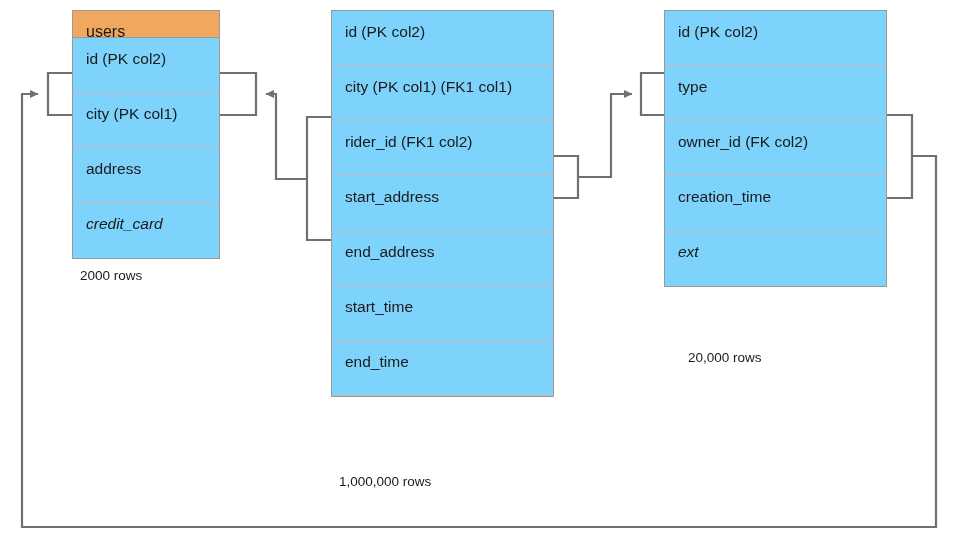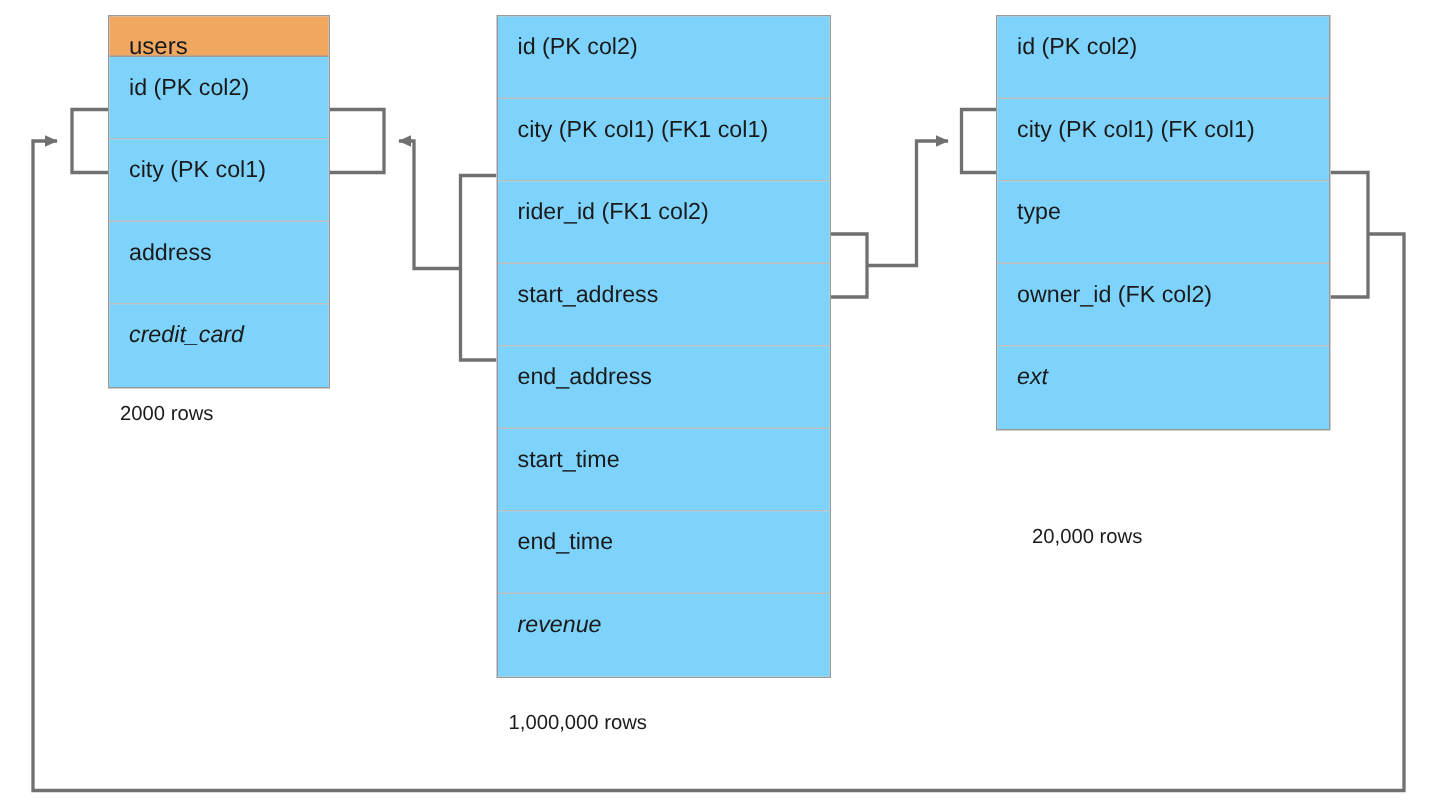--- a/index.html
+++ b/index.html
@@ -111,26 +111,25 @@
   <div class="row-count" id="rc-users" style="left: 80px; top: 268px;">2000 rows</div>
 
   <div class="table-box" id="tbl-rides" style="left: 331px; top: 10px; width: 223px;">
     <div class="tbl-row">id (PK col2)</div>
     <div class="tbl-row">city (PK col1) (FK1 col1)</div>
     <div class="tbl-row">rider_id (FK1 col2)</div>
     <div class="tbl-row">start_address</div>
     <div class="tbl-row">end_address</div>
     <div class="tbl-row">start_time</div>
     <div class="tbl-row">end_time</div>
-    <div class="tbl-row last">revenue</div>
   </div>
   <div class="row-count" id="rc-rides" style="left: 339px; top: 474px;">1,000,000 rows</div>
 
   <div class="table-box" id="tbl-vehicles" style="left: 664px; top: 10px; width: 223px;">
     <div class="tbl-row">id (PK col2)</div>
-    <div class="tbl-row">city (PK col1) (FK col1)</div>
     <div class="tbl-row">type</div>
     <div class="tbl-row">owner_id (FK col2)</div>
+    <div class="tbl-row">creation_time</div>
     <div class="tbl-row last">ext</div>
   </div>
   <div class="row-count" id="rc-vehicles" style="left: 672px; top: 350.4px; margin-left: 16px;">20,000 rows</div>
 
 </div>
 
 </body></html>

